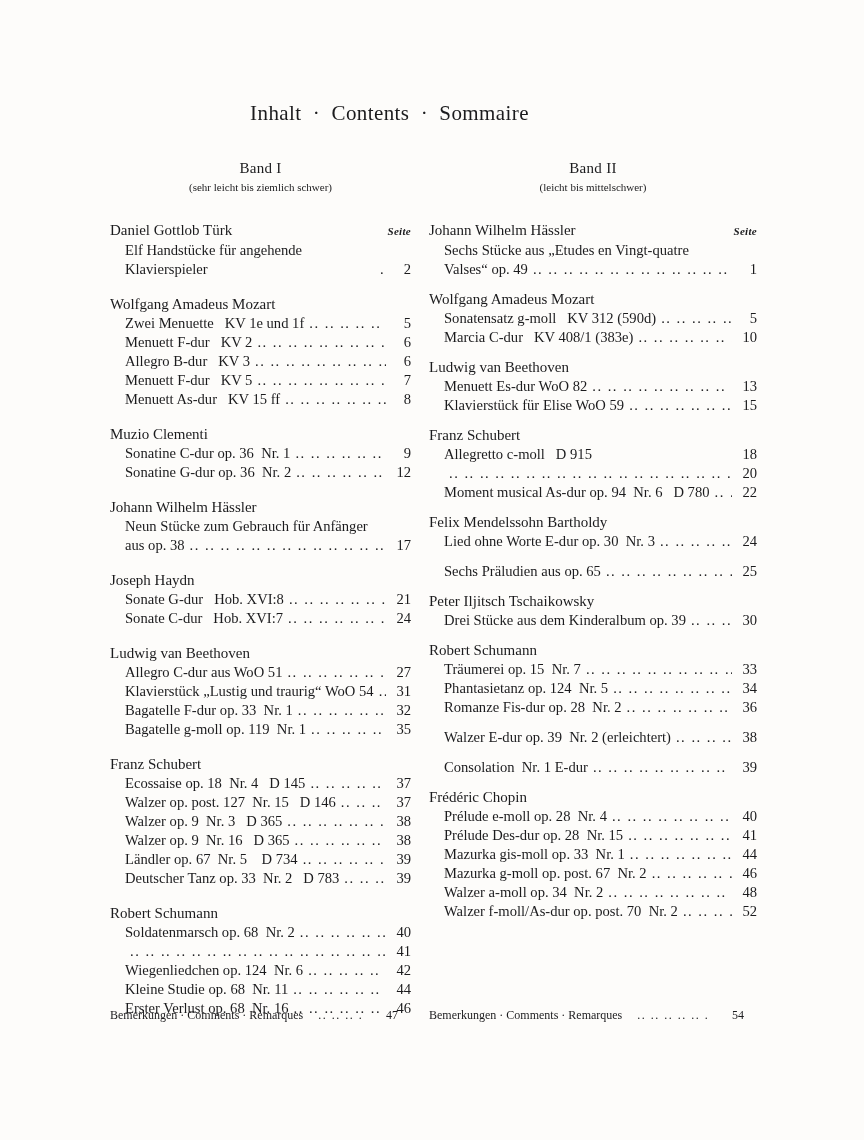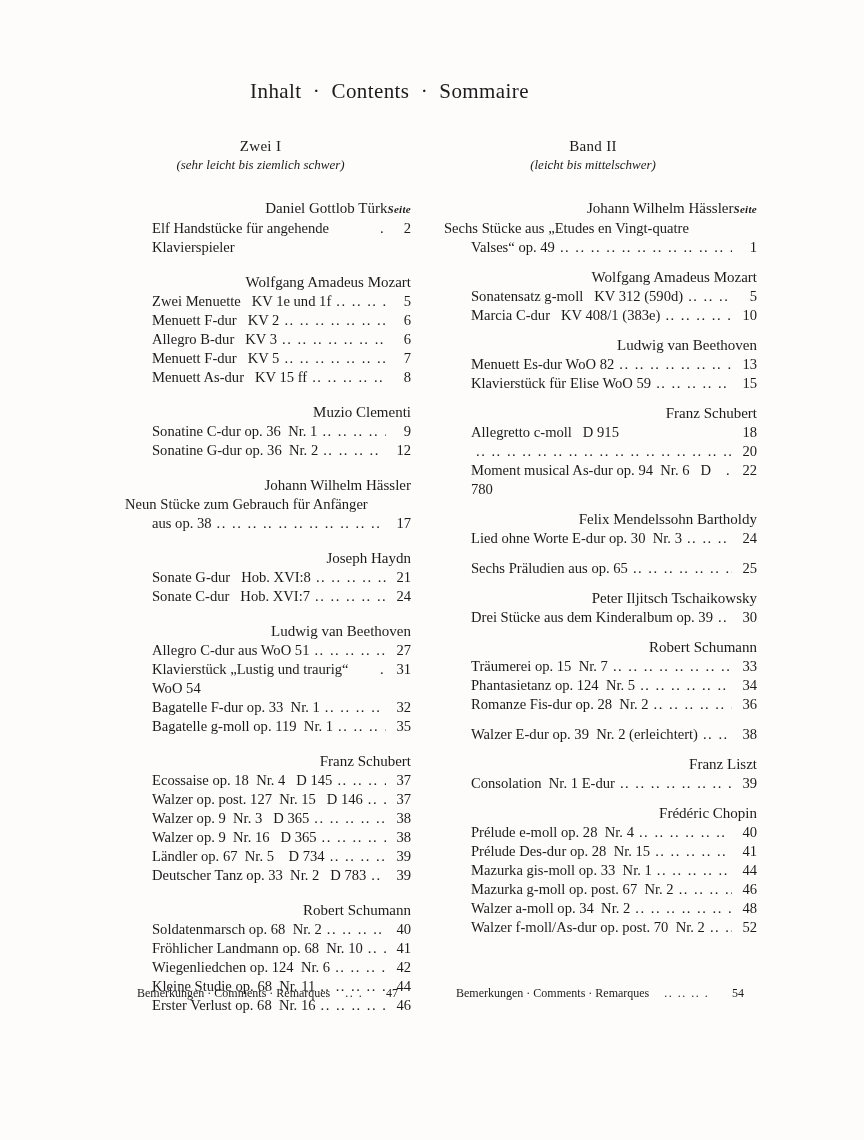--- a/index.html
+++ b/index.html
@@ -7,50 +7,50 @@
   body {
     background: #fdfcfa;
     color: #1b1b1d;
     font-family: "Liberation Serif", "DejaVu Serif", serif;
     overflow: hidden;
   }
   .page {
     position: relative;
     width: 776px;
     height: 1140px;
-    padding: 79px 107px 0 110px;
+    padding: 101px 107px 0 110px;
   }
   .title {
     font-size: 21px;
     font-weight: normal;
     text-align: center;
     letter-spacing: 0.4px;
     white-space: pre-wrap;
     margin-bottom: 33px;
   }
   .columns { display: flex; gap: 18px; }
   .column { position: relative; height: 882px; }
   .col-left  { width: 301px; }
   .col-right { width: 328px; }
   .band-header { text-align: center; margin-bottom: 25px; }
   .band-name { font-size: 15px; line-height: 19px; letter-spacing: 0.3px; }
-  .band-subtitle { font-size: 13px; font-style: italic; line-height: 18px; white-space: pre-wrap; }
+  .band-subtitle { font-size: 11px; line-height: 18px; white-space: pre-wrap; }
   .section { margin-bottom: 16px; }
   .col-right .section { margin-bottom: 11px; }
   .composer-row {
-    display: flex; justify-content: flex-end; align-items: baseline;
-    font-size: 15px; line-height: 19px; white-space: pre-wrap; margin-left: 28px;
+    display: flex; justify-content: space-between; align-items: baseline;
+    font-size: 15px; line-height: 19px; white-space: pre-wrap;
   }
   .seite { font-size: 11px; font-style: italic; letter-spacing: 0.3px; font-weight: bold; }
   .entry-line {
     padding-left: 15px; font-size: 14.6px; line-height: 19px; white-space: pre-wrap;
   }
   .entry-row {
-    display: flex; align-items: flex-start;
-    padding-left: 15px; font-size: 14.6px; line-height: 19px; margin-left: 27px;
+    display: flex; align-items: flex-end;
+    padding-left: 15px; font-size: 14.6px; line-height: 19px;
   }
   .entry-text { white-space: pre-wrap; flex: 0 1 auto; }
   .leader {
     flex: 1 1 0; overflow: hidden; white-space: nowrap;
     margin: 0 5px; letter-spacing: 1.5px; min-width: 6px;
   }
   .leader.no-dots { letter-spacing: 0; }
   .page-num { min-width: 20px; text-align: right; flex: 0 0 auto; }
   .footer-row {
     position: absolute; left: 0; right: 13px; bottom: 16px;
@@ -59,21 +59,21 @@
 </style>
 </head>
 <body style="background: rgb(253, 252, 250); color: rgb(27, 27, 29);">
 
 <div class="page">
   <h1 class="title">Inhalt  ·  Contents  ·  Sommaire</h1>
   <div class="columns">
 
     <div class="column col-left" id="col-0">
       <div class="band-header">
-        <div class="band-name">Zwei I</div>
+        <div class="band-name">Band I</div>
         <div class="band-subtitle">(sehr leicht bis ziemlich schwer)</div>
       </div>
       <div class="sections">
           <div class="section">
             <div class="composer-row"><span class="composer">Daniel Gottlob Türk</span><span class="seite">Seite</span></div>
             <div class="entry-row">
               <span class="entry-text">Elf Handstücke für angehende Klavierspieler</span>
               <span class="leader"> .. .. .. .. .. .. .. .. .. .. .. .. .. .. .. .. .. .. .. .. .. .. .. .. .. .. .. .. .. .. .. .. .. .. .. .. .. .. .. .. .. .. .. .. .. .. .. .. .. .. .. .. .. .. .. .. .. .. .. ..</span>
               <span class="page-num">2</span>
             </div>
@@ -198,21 +198,20 @@
             </div>
           </div>
           <div class="section">
             <div class="composer-row"><span class="composer">Robert Schumann</span></div>
             <div class="entry-row">
               <span class="entry-text">Soldatenmarsch op. 68  Nr. 2</span>
               <span class="leader"> .. .. .. .. .. .. .. .. .. .. .. .. .. .. .. .. .. .. .. .. .. .. .. .. .. .. .. .. .. .. .. .. .. .. .. .. .. .. .. .. .. .. .. .. .. .. .. .. .. .. .. .. .. .. .. .. .. .. .. ..</span>
               <span class="page-num">40</span>
             </div>
             <div class="entry-row">
-              <span class="entry-text">Fröhlicher Landmann op. 68  Nr. 10</span>
               <span class="leader"> .. .. .. .. .. .. .. .. .. .. .. .. .. .. .. .. .. .. .. .. .. .. .. .. .. .. .. .. .. .. .. .. .. .. .. .. .. .. .. .. .. .. .. .. .. .. .. .. .. .. .. .. .. .. .. .. .. .. .. ..</span>
               <span class="page-num">41</span>
             </div>
             <div class="entry-row">
               <span class="entry-text">Wiegenliedchen op. 124  Nr. 6</span>
               <span class="leader"> .. .. .. .. .. .. .. .. .. .. .. .. .. .. .. .. .. .. .. .. .. .. .. .. .. .. .. .. .. .. .. .. .. .. .. .. .. .. .. .. .. .. .. .. .. .. .. .. .. .. .. .. .. .. .. .. .. .. .. ..</span>
               <span class="page-num">42</span>
             </div>
             <div class="entry-row">
               <span class="entry-text">Kleine Studie op. 68  Nr. 11</span>
@@ -333,21 +332,20 @@
             </div>
           </div>
           <div class="section">
             <div class="entry-row">
               <span class="entry-text">Walzer E-dur op. 39  Nr. 2 (erleichtert)</span>
               <span class="leader"> .. .. .. .. .. .. .. .. .. .. .. .. .. .. .. .. .. .. .. .. .. .. .. .. .. .. .. .. .. .. .. .. .. .. .. .. .. .. .. .. .. .. .. .. .. .. .. .. .. .. .. .. .. .. .. .. .. .. .. ..</span>
               <span class="page-num">38</span>
             </div>
           </div>
           <div class="section">
-            <div class="composer-row"><span class="composer">Franz Liszt</span></div>
             <div class="entry-row">
               <span class="entry-text">Consolation  Nr. 1 E-dur</span>
               <span class="leader"> .. .. .. .. .. .. .. .. .. .. .. .. .. .. .. .. .. .. .. .. .. .. .. .. .. .. .. .. .. .. .. .. .. .. .. .. .. .. .. .. .. .. .. .. .. .. .. .. .. .. .. .. .. .. .. .. .. .. .. ..</span>
               <span class="page-num">39</span>
             </div>
           </div>
           <div class="section">
             <div class="composer-row"><span class="composer">Frédéric Chopin</span></div>
             <div class="entry-row">
               <span class="entry-text">Prélude e-moll op. 28  Nr. 4</span>

